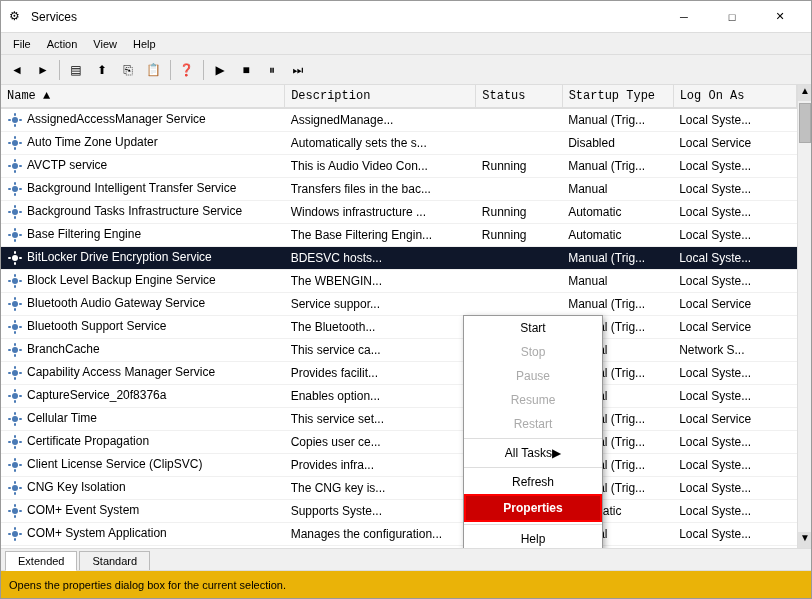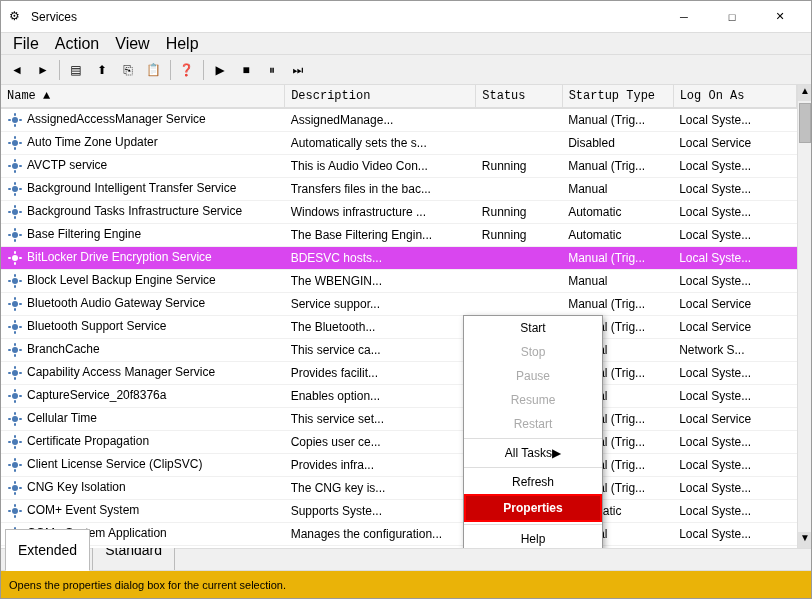--- a/index.html
+++ b/index.html
@@ -60,21 +60,21 @@
       background: #f0f0f0;
       height: 22px;
       display: flex;
       align-items: center;
       padding: 0 4px;
       border-bottom: 1px solid #ddd;
     }
     .menu-item {
       padding: 0 8px;
       cursor: pointer;
-      font-size: 16px;
+      font-size: 11px;
     }
     .toolbar {
       background: #f0f0f0;
       height: 30px;
       display: flex;
       align-items: center;
       padding: 0 4px;
       border-bottom: 1px solid #ddd;
       gap: 2px;
     }
@@ -154,21 +154,21 @@
       font-size: 12px;
       font-weight: normal;
       border-right: 1px solid #ddd;
       cursor: pointer;
       white-space: nowrap;
       overflow: hidden;
     }
     tbody tr {
       border-bottom: 1px solid #f0f0f0;
     }
-    tbody tr.selected { background: #d946ef; color: #fff; }
+    tbody tr.selected { background: #0f172a; color: #fff; }
     tbody td {
       padding: 3px 6px;
       font-size: 12px;
       white-space: nowrap;
       overflow: hidden;
       text-overflow: ellipsis;
     }
     .col-name { width: 230px; }
     .col-desc { width: 155px; }
     .col-status { width: 70px; }
@@ -185,26 +185,26 @@
     }
     .tabs-bar {
       height: 22px;
       background: #f0f0f0;
       display: flex;
       align-items: flex-end;
       padding: 0 4px;
       border-top: 1px solid #ddd;
     }
     .tab {
-      padding: 12px 12px;
+      padding: 3px 12px;
       background: #f0f0f0;
       border: 1px solid #bbb;
       border-bottom: none;
       cursor: pointer;
-      font-size: 14px;
+      font-size: 11px;
       margin-right: 2px;
     }
     .tab.active {
       background: #fff;
       border-bottom: 1px solid #fff;
       position: relative;
       top: 1px;
     }
     
     .context-menu {

